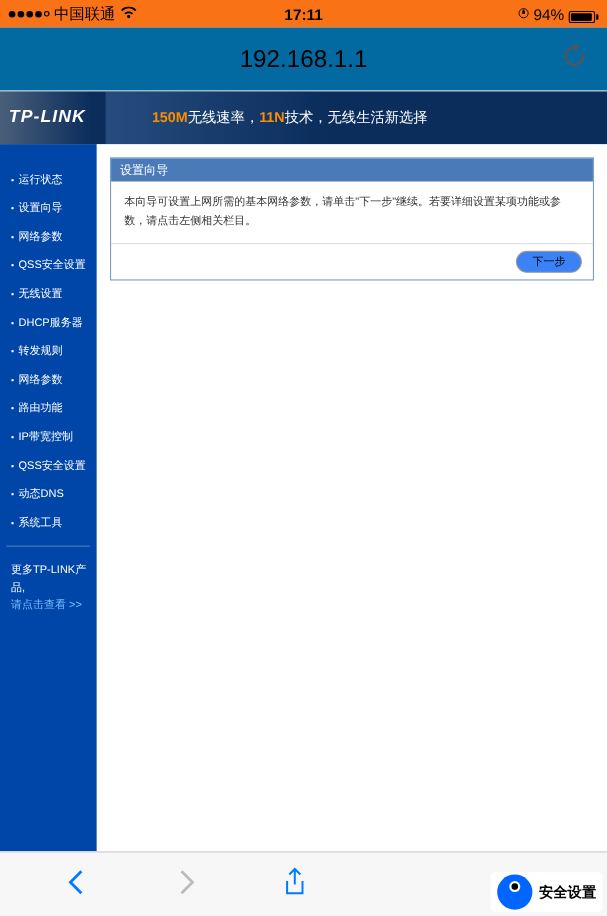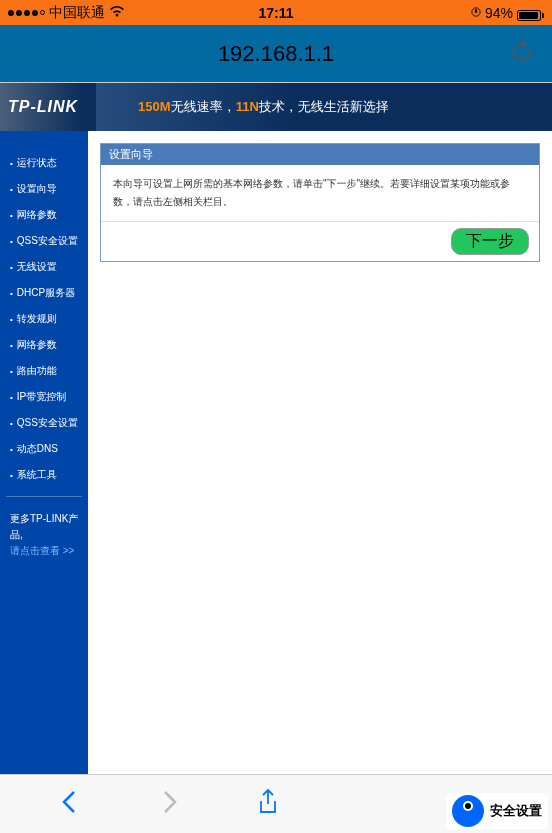--- a/index.html
+++ b/index.html
@@ -44,21 +44,21 @@
     .sidebar-item::before { content: '•'; margin-right: 4px; font-size: 8px; }
     .sidebar-sep { height: 1px; background: rgba(255,255,255,0.3); margin: 8px 6px; }
     .sidebar-footer { color: #fff; font-size: 10px; padding: 6px 6px 6px 10px; line-height: 1.6; }
     .sidebar-footer-link { color: #7ab8ff; }
     
     .content-area { flex: 1; background: #fff; padding: 12px; }
     .wizard-box { border: 1px solid #7a9dc8; }
     .wizard-header { background: #4a7ab8; color: #fff; font-size: 11px; padding: 3px 8px; }
     .wizard-body { padding: 10px 12px; font-size: 10px; color: #333; line-height: 1.8; }
     .wizard-footer { padding: 6px 10px; text-align: right; border-top: 1px solid #ddd; }
-    .next-btn { font-size: 16px; padding: 2px 14px; border: 1px solid #999; background: #22c55e; border-radius: 10px; cursor: pointer; }
+    .next-btn { font-size: 10px; padding: 2px 14px; border: 1px solid #999; background: #3b82f6; border-radius: 10px; cursor: pointer; }
     
     
     .bottom-toolbar { position: absolute; bottom: 0; left: 0; right: 0; height: 59px; background: rgba(247,247,247,0.95); border-top: 1px solid #ccc; display: flex; align-items: center; justify-content: space-around; padding: 0 20px; }
     .toolbar-btn svg { width: 22px; height: 28px; }
     .toolbar-spacer { width: 30px; }
     
     
     .watermark { position: absolute; right: 4px; bottom: 4px; display: flex; align-items: center; gap: 6px; background: rgba(255,255,255,0.9); padding: 2px 6px; border-radius: 4px; z-index: 10; }
     .watermark-icon { width: 32px; height: 32px; background: #0066ff; border-radius: 50%; position: relative; }
     .watermark-icon::before { content: ''; position: absolute; width: 10px; height: 10px; background: #fff; border-radius: 50%; top: 6px; left: 11px; }

